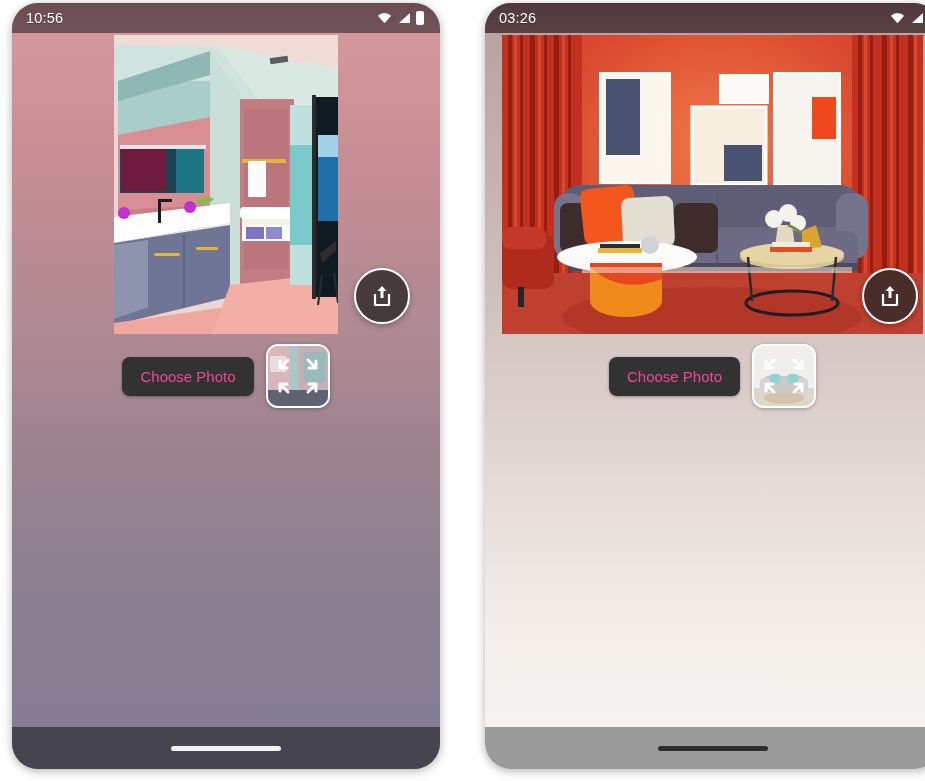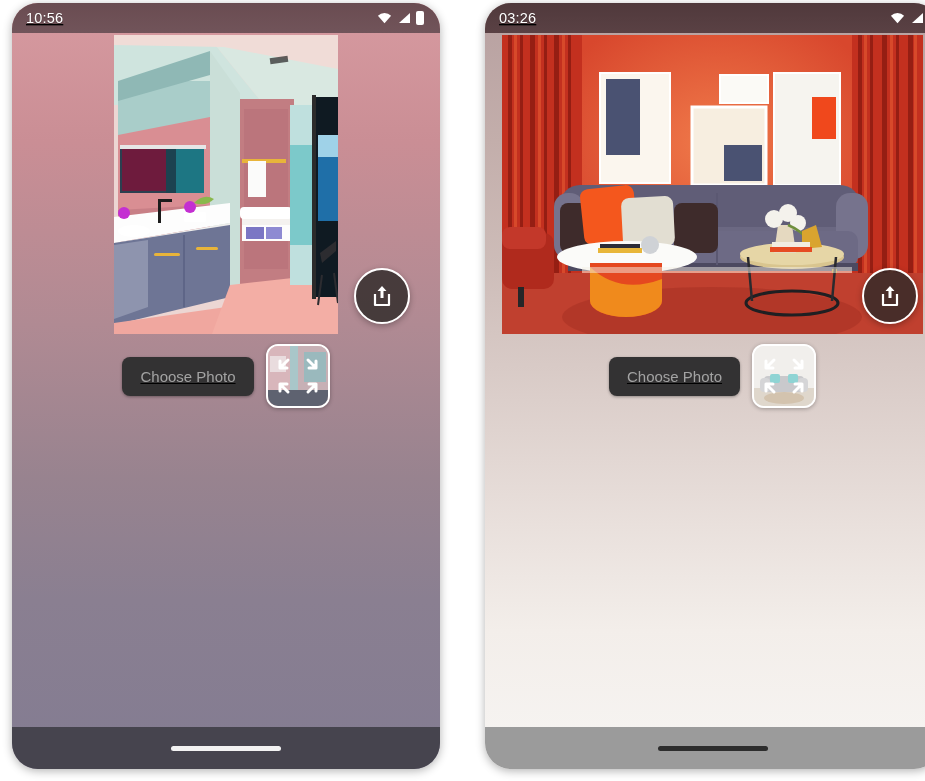--- a/index.html
+++ b/index.html
@@ -14,21 +14,21 @@
   
   .phone {
     position: absolute;
     overflow: hidden;
     border-radius: 26px;
     box-shadow: 0 2px 10px rgba(0,0,0,0.30);
   }
   #phone-left  { left: 12px;  top: 3px; width: 428px; height: 766px; }
   #phone-right { left: 485px; top: 3px; width: 455px; height: 766px; }
 
-  .screen { position:absolute; inset:0; overflow:hidden;text-decoration:underline; }
+  .screen { position:absolute; inset:0; overflow:hidden; }
 
   
   .bg-left  { position:absolute; inset:0;
      background: linear-gradient(to bottom, #d79aa0 0%, #ca8e95 18%, #b08a93 42%, #98838f 62%, #8a7f91 78%, #837c92 100%); }
   .bg-right { position:absolute; inset:0;
      background: linear-gradient(to bottom, #b7a0a0 0%, #c3aeab 18%, #cdbcb8 34%, #dccfcb 52%, #e9e0dc 68%, #f3eeea 82%, #f7f5f3 100%); }
 
   
   .statusbar {
     position: relative; height: 30px;
@@ -69,21 +69,21 @@
   }
   #fab-left  { right: 30px; top: 265px; }
   #fab-right { right: 22px; top: 265px; }
 
   
   .photo-row {
     position: relative; display:flex; align-items:center; justify-content:center;
     gap: 12px; margin-top: 10px;
   }
   .choose-btn {
-    background:#333233; color:#a3a3a3; border:none; border-radius:8px;
+    background:#333233; color:#ec4899; border:none; border-radius:8px;
     font-size: 15px; font-family:"Liberation Sans", sans-serif;
     padding: 11px 18px; cursor:pointer;
     box-shadow: 0 1px 3px rgba(0,0,0,.35);
     white-space: nowrap;
   }
   .thumb {
     width: 64px; height: 64px; border-radius: 12px;
     border: 2.5px solid #fff; overflow:hidden; position:relative; flex:none;
     box-shadow: 0 1px 4px rgba(0,0,0,.3);
   }

